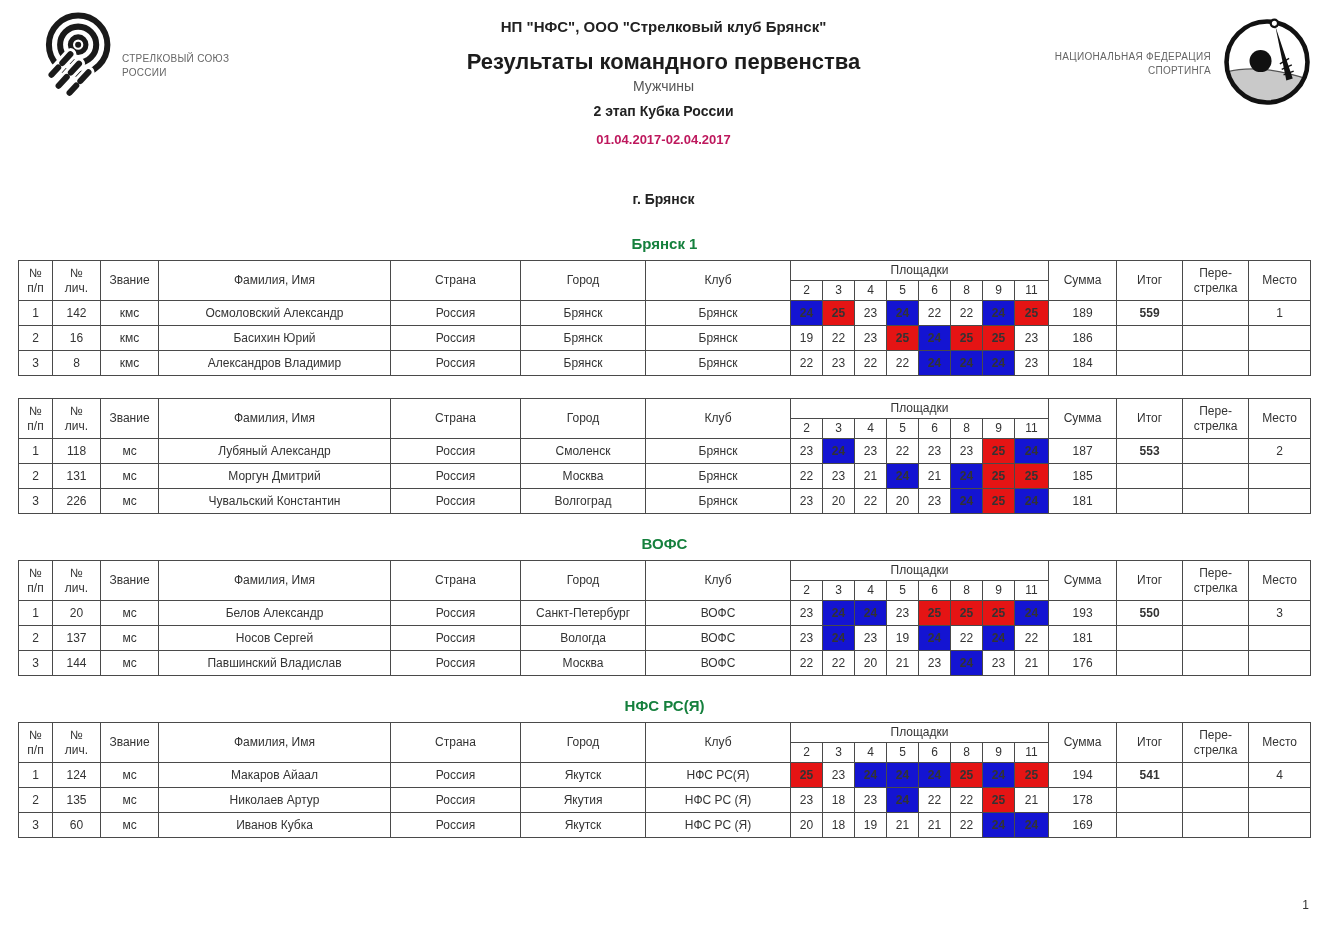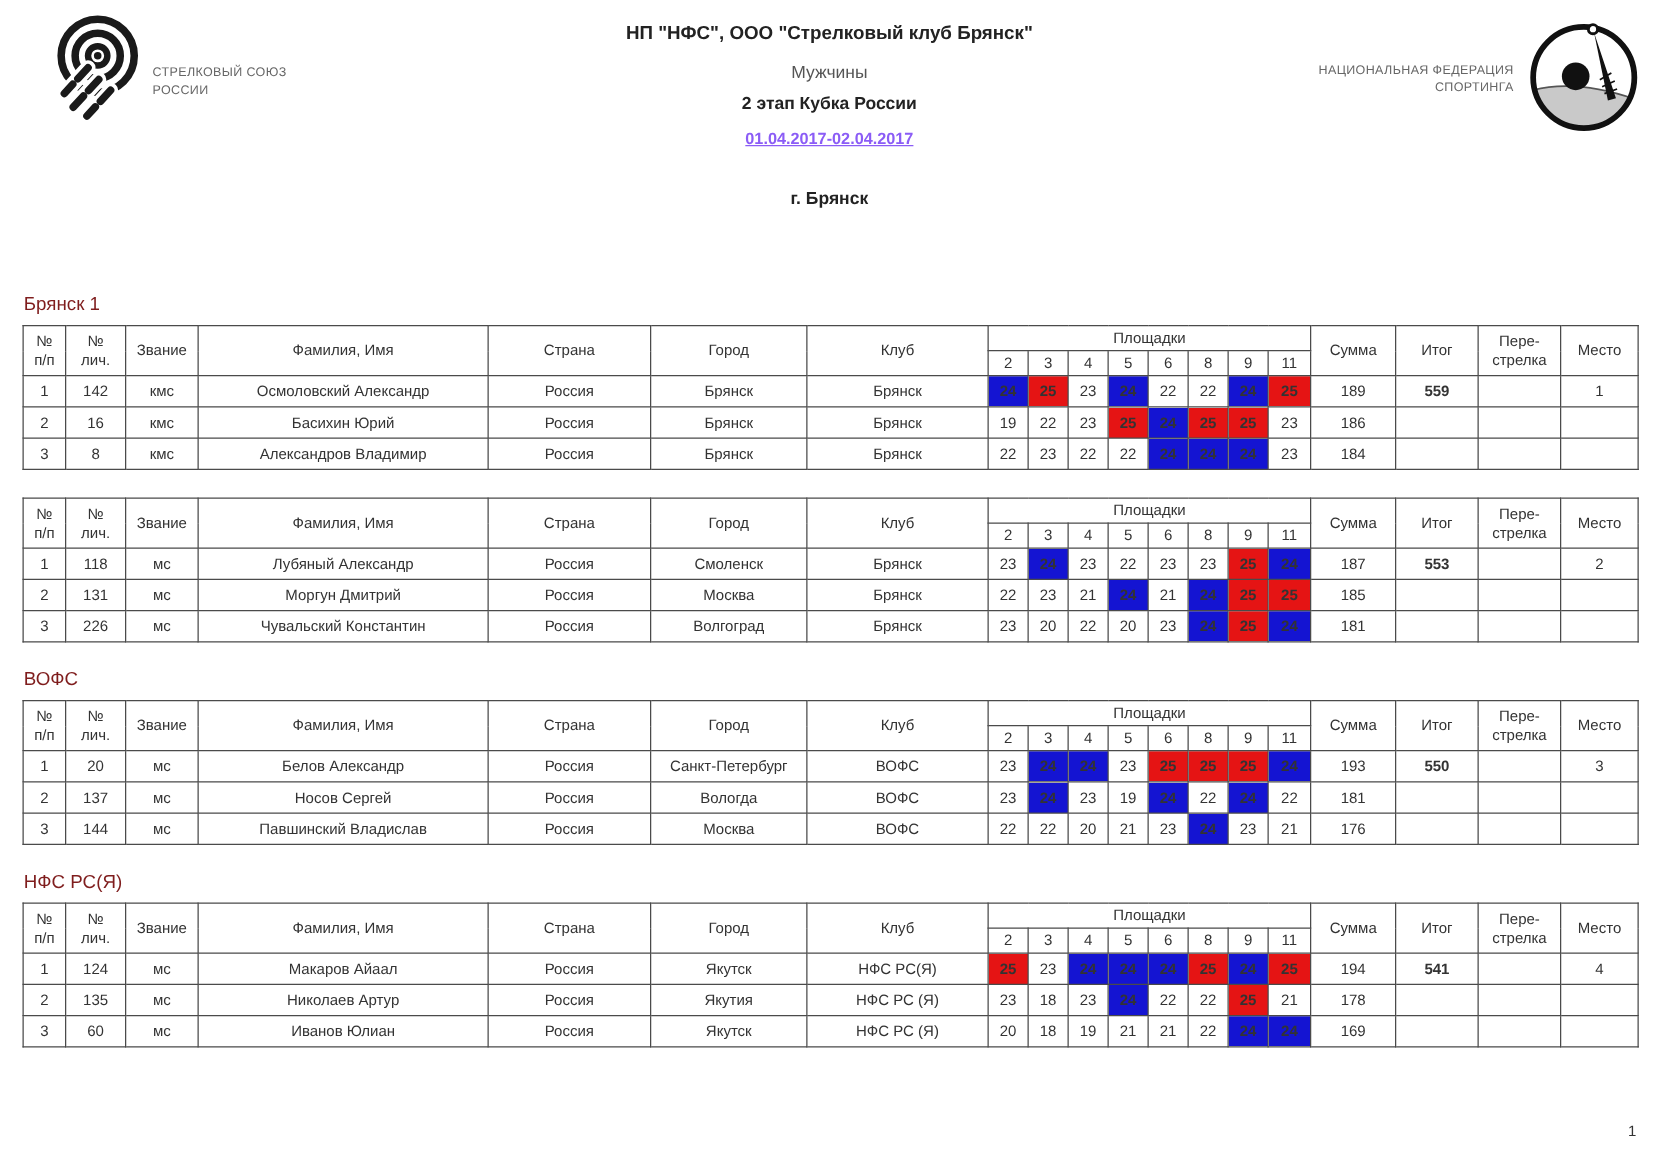--- a/index.html
+++ b/index.html
@@ -13,27 +13,27 @@
     overflow:hidden;
   }
   
   .logo-left{position:absolute;left:30px;top:12px;}
   .logo-left-caption{position:absolute;left:122px;top:52px;font-size:10px;color:#666;line-height:1.4;letter-spacing:.3px;}
   .title-block{position:absolute;left:0;right:0;top:18px;text-align:center;}
   .org-line{font-size:15px;font-weight:bold;color:#222;margin:0 0 14px 0;}
   .main-title{font-size:22px;font-weight:bold;color:#1c1c1c;margin:0 0 3px 0;}
   .subtitle{font-size:14px;color:#555;margin:0 0 9px 0;}
   .stage-line{font-size:14px;font-weight:bold;color:#222;margin:0 0 13px 0;}
-  .dates-line{font-size:13px;font-weight:bold;color:#8b5cf6;margin:0 0 32px 0;text-decoration:underline;}
+  .dates-line{font-size:13px;font-weight:bold;color:#be185d;margin:0 0 44px 0;}
   .city-line{font-size:14px;font-weight:bold;color:#222;margin:0;}
   .right-caption{position:absolute;right:116px;top:50px;text-align:right;font-size:10px;color:#666;line-height:1.4;letter-spacing:.3px;}
   .logo-right{position:absolute;right:14px;top:16px;}
   
   .teams-area{position:absolute;left:18px;top:236px;width:1292px;}
-  .team-heading{font-size:15px;font-weight:normal;color:#7f1d1d;margin:0 0 8px 1px;line-height:16px;}
+  .team-heading{font-size:15px;font-weight:bold;color:#15803d;margin:0 0 8px 1px;line-height:16px;text-align:center;}
   table.results{border-collapse:collapse;table-layout:fixed;width:1292px;margin:0 0 22px 0;}
   table.results th, table.results td{
     border:1px solid #4a4a4a;
     font-size:12px;
     color:#333;
     text-align:center;
     padding:0 1px;
     overflow:hidden;
     white-space:nowrap;
   }
@@ -72,20 +72,21 @@
       </g>
     </svg>
   </div>
   <div class="logo-left-caption">
     <div>СТРЕЛКОВЫЙ СОЮЗ</div>
     <div>РОССИИ</div>
   </div>
 
   <div class="title-block">
     <div class="org-line">НП "НФС", ООО "Стрелковый клуб Брянск"</div>
+    <div class="main-title">Результаты командного первенства</div>
     <div class="subtitle">Мужчины</div>
     <div class="stage-line">2 этап Кубка России</div>
     <div class="dates-line">01.04.2017-02.04.2017</div>
     <div class="city-line">г. Брянск</div>
   </div>
 
   <div class="right-caption">
     <div>НАЦИОНАЛЬНАЯ ФЕДЕРАЦИЯ</div>
     <div>СПОРТИНГА</div>
   </div>
@@ -565,21 +566,21 @@
               <td class="score">21</td>
               <td class="c-sum">178</td>
               <td class="c-total"></td>
               <td class="c-shootoff"></td>
               <td class="c-place"></td>
             </tr>
             <tr>
               <td class="c-num">3</td>
               <td class="c-id">60</td>
               <td class="c-rank">мс</td>
-              <td class="c-athlete">Иванов Юлиан</td>
+              <td class="c-athlete">Иванов Кубка</td>
               <td class="c-country">Россия</td>
               <td class="c-city">Якутск</td>
               <td class="c-club">НФС РС (Я)</td>
               <td class="score">20</td>
               <td class="score">18</td>
               <td class="score">19</td>
               <td class="score">21</td>
               <td class="score">21</td>
               <td class="score">22</td>
               <td class="score hl-blue">24</td>

